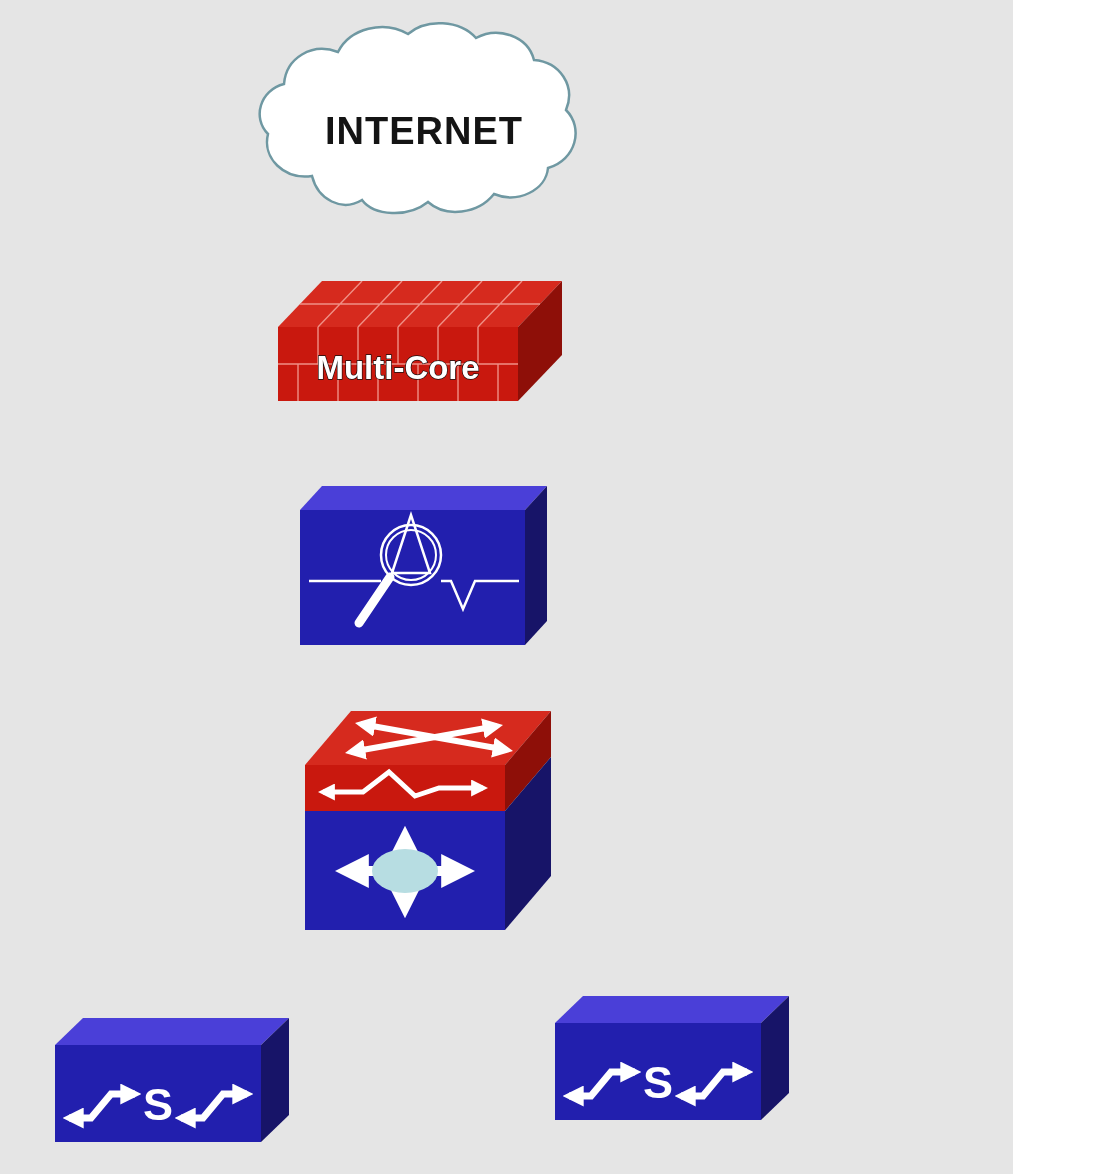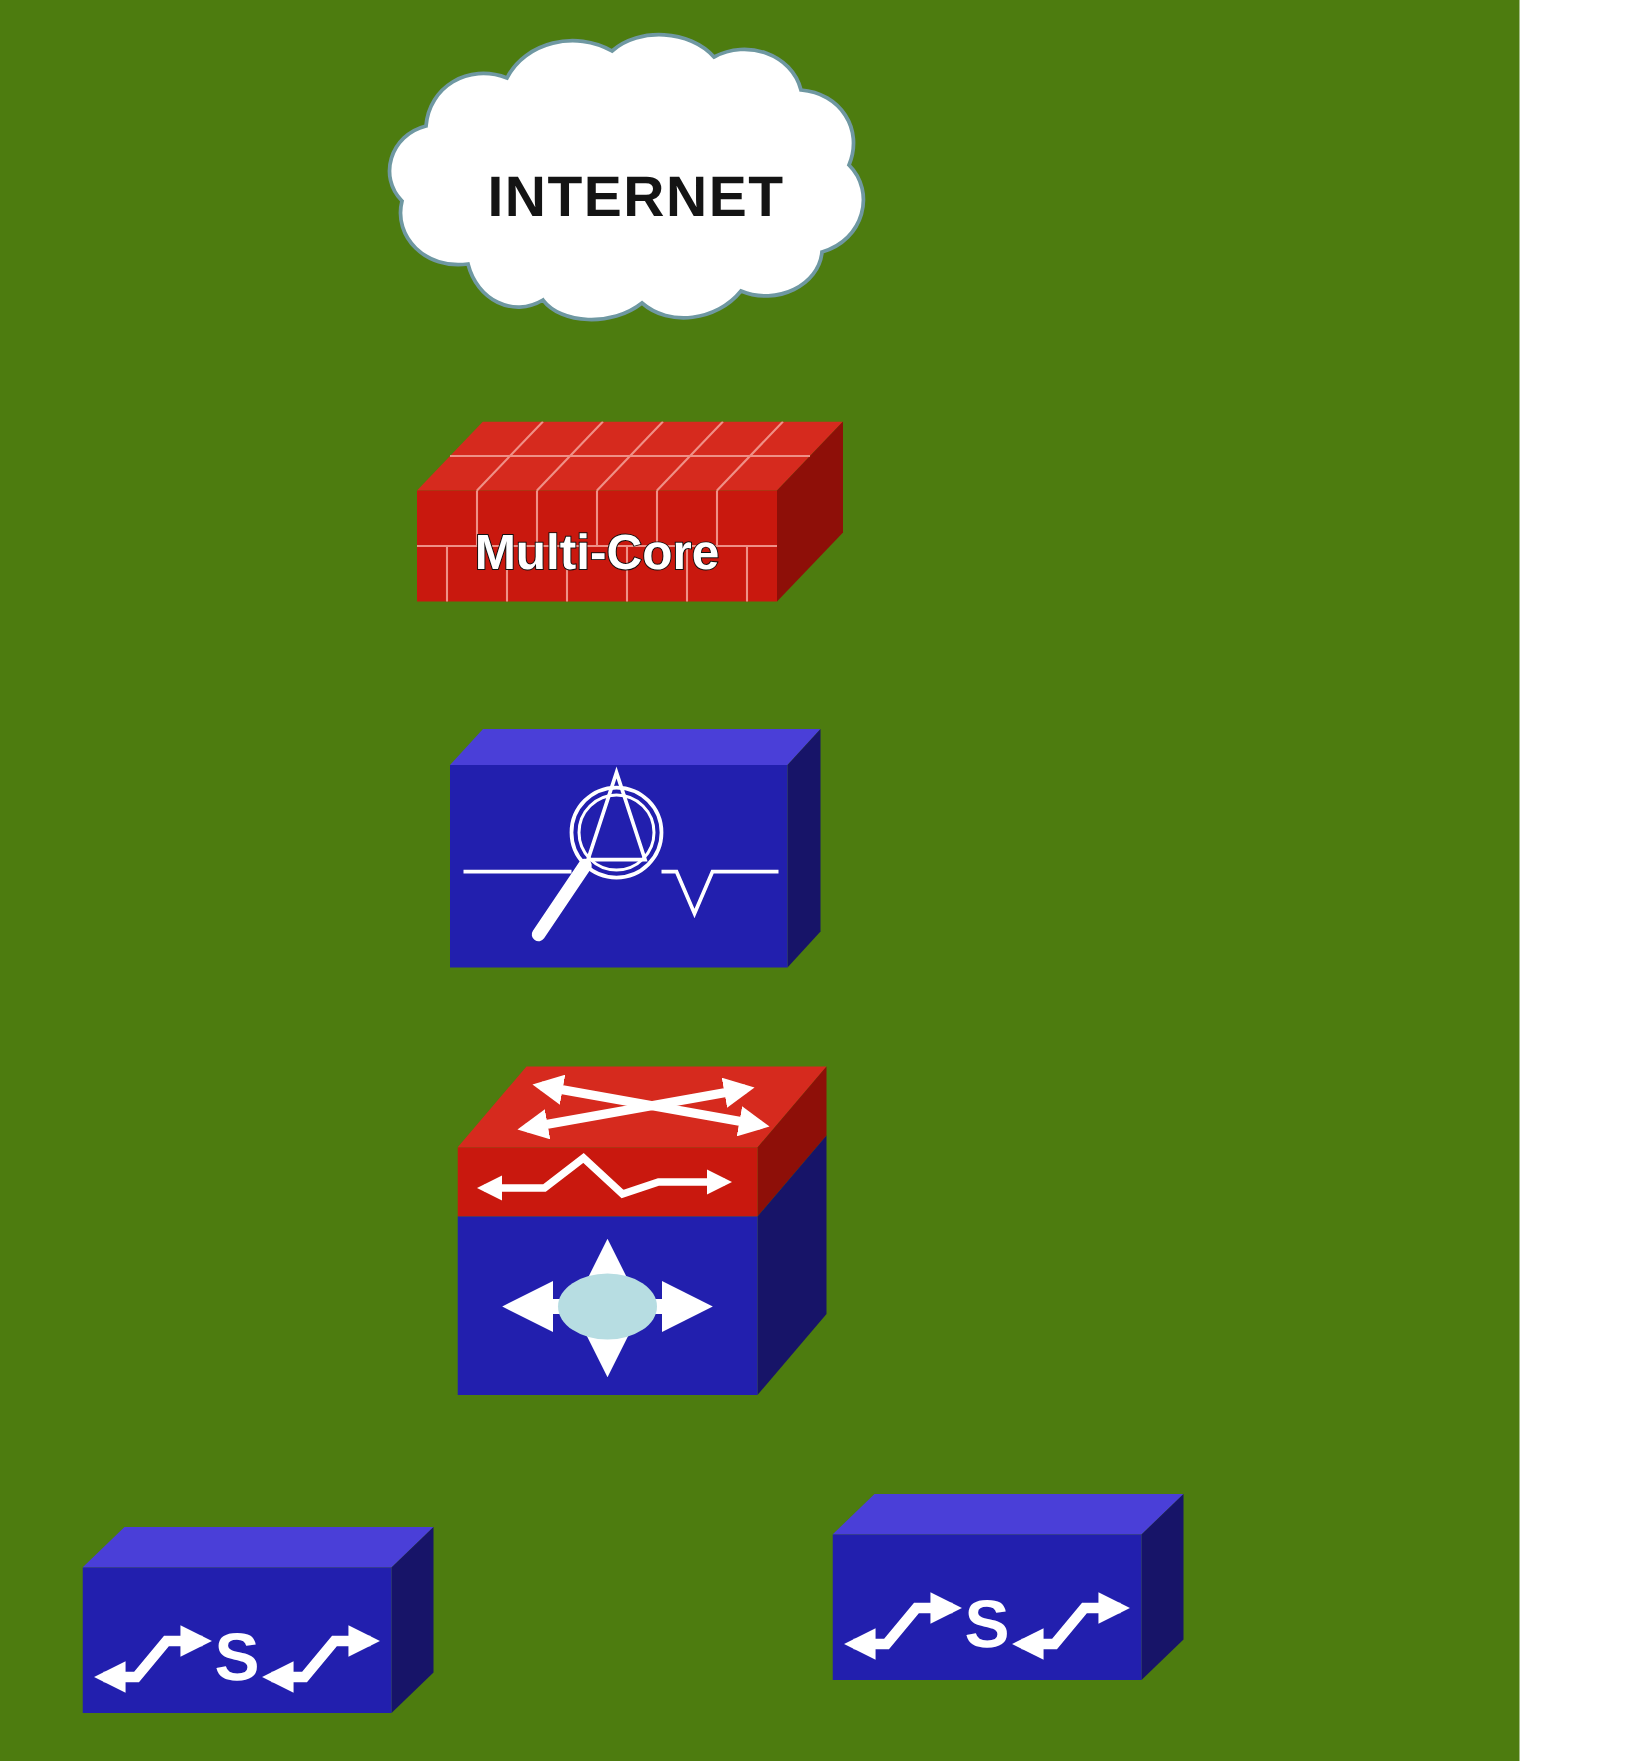--- a/index.html
+++ b/index.html
@@ -1,21 +1,21 @@
 <!DOCTYPE html>
 <html><head>
 <meta charset="utf-8">
 <style>
   * { margin: 0; padding: 0; box-sizing: border-box; }
   html, body { background: #ffffff; font-family: "Liberation Sans", sans-serif; }
   .canvas {
     position: relative;
     width: 1013px;
     height: 1174px;
-    background: #4d7c0f;
+    background: #e5e5e5;
     overflow: hidden;
   }
   .node { position: absolute; }
   svg text { font-family: "Liberation Sans", sans-serif; }
 </style>
 </head>
 <body>
 
 <div class="canvas">
 

